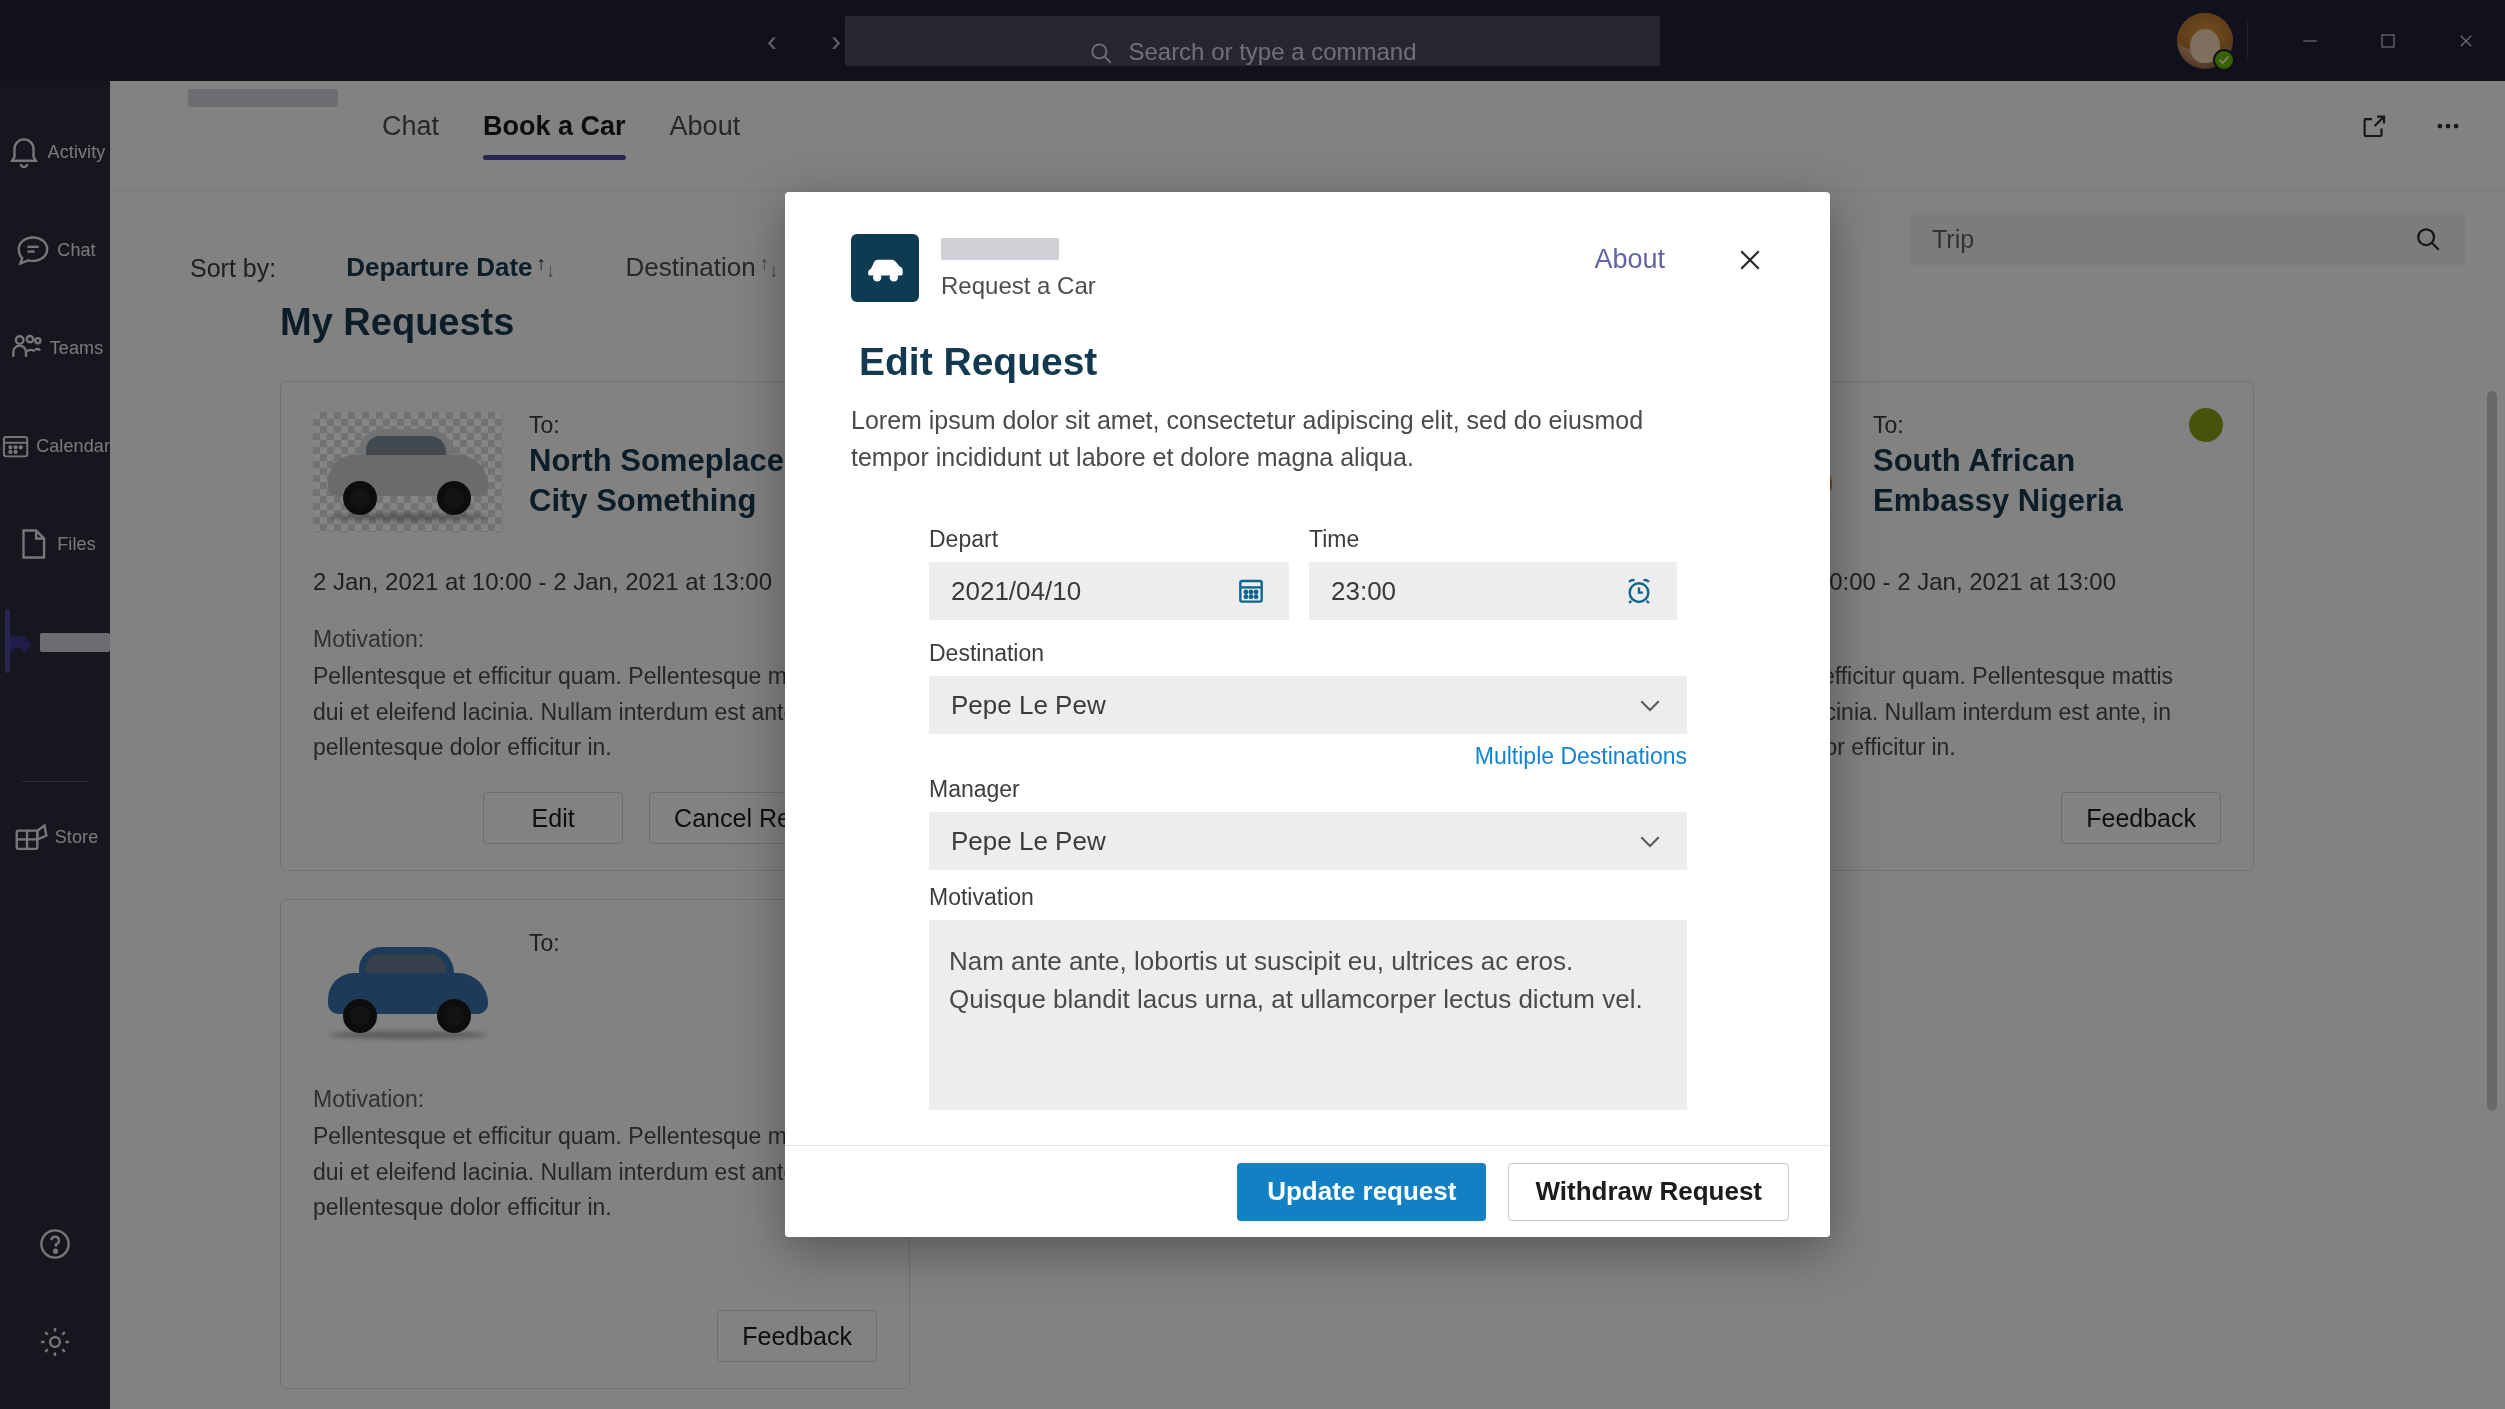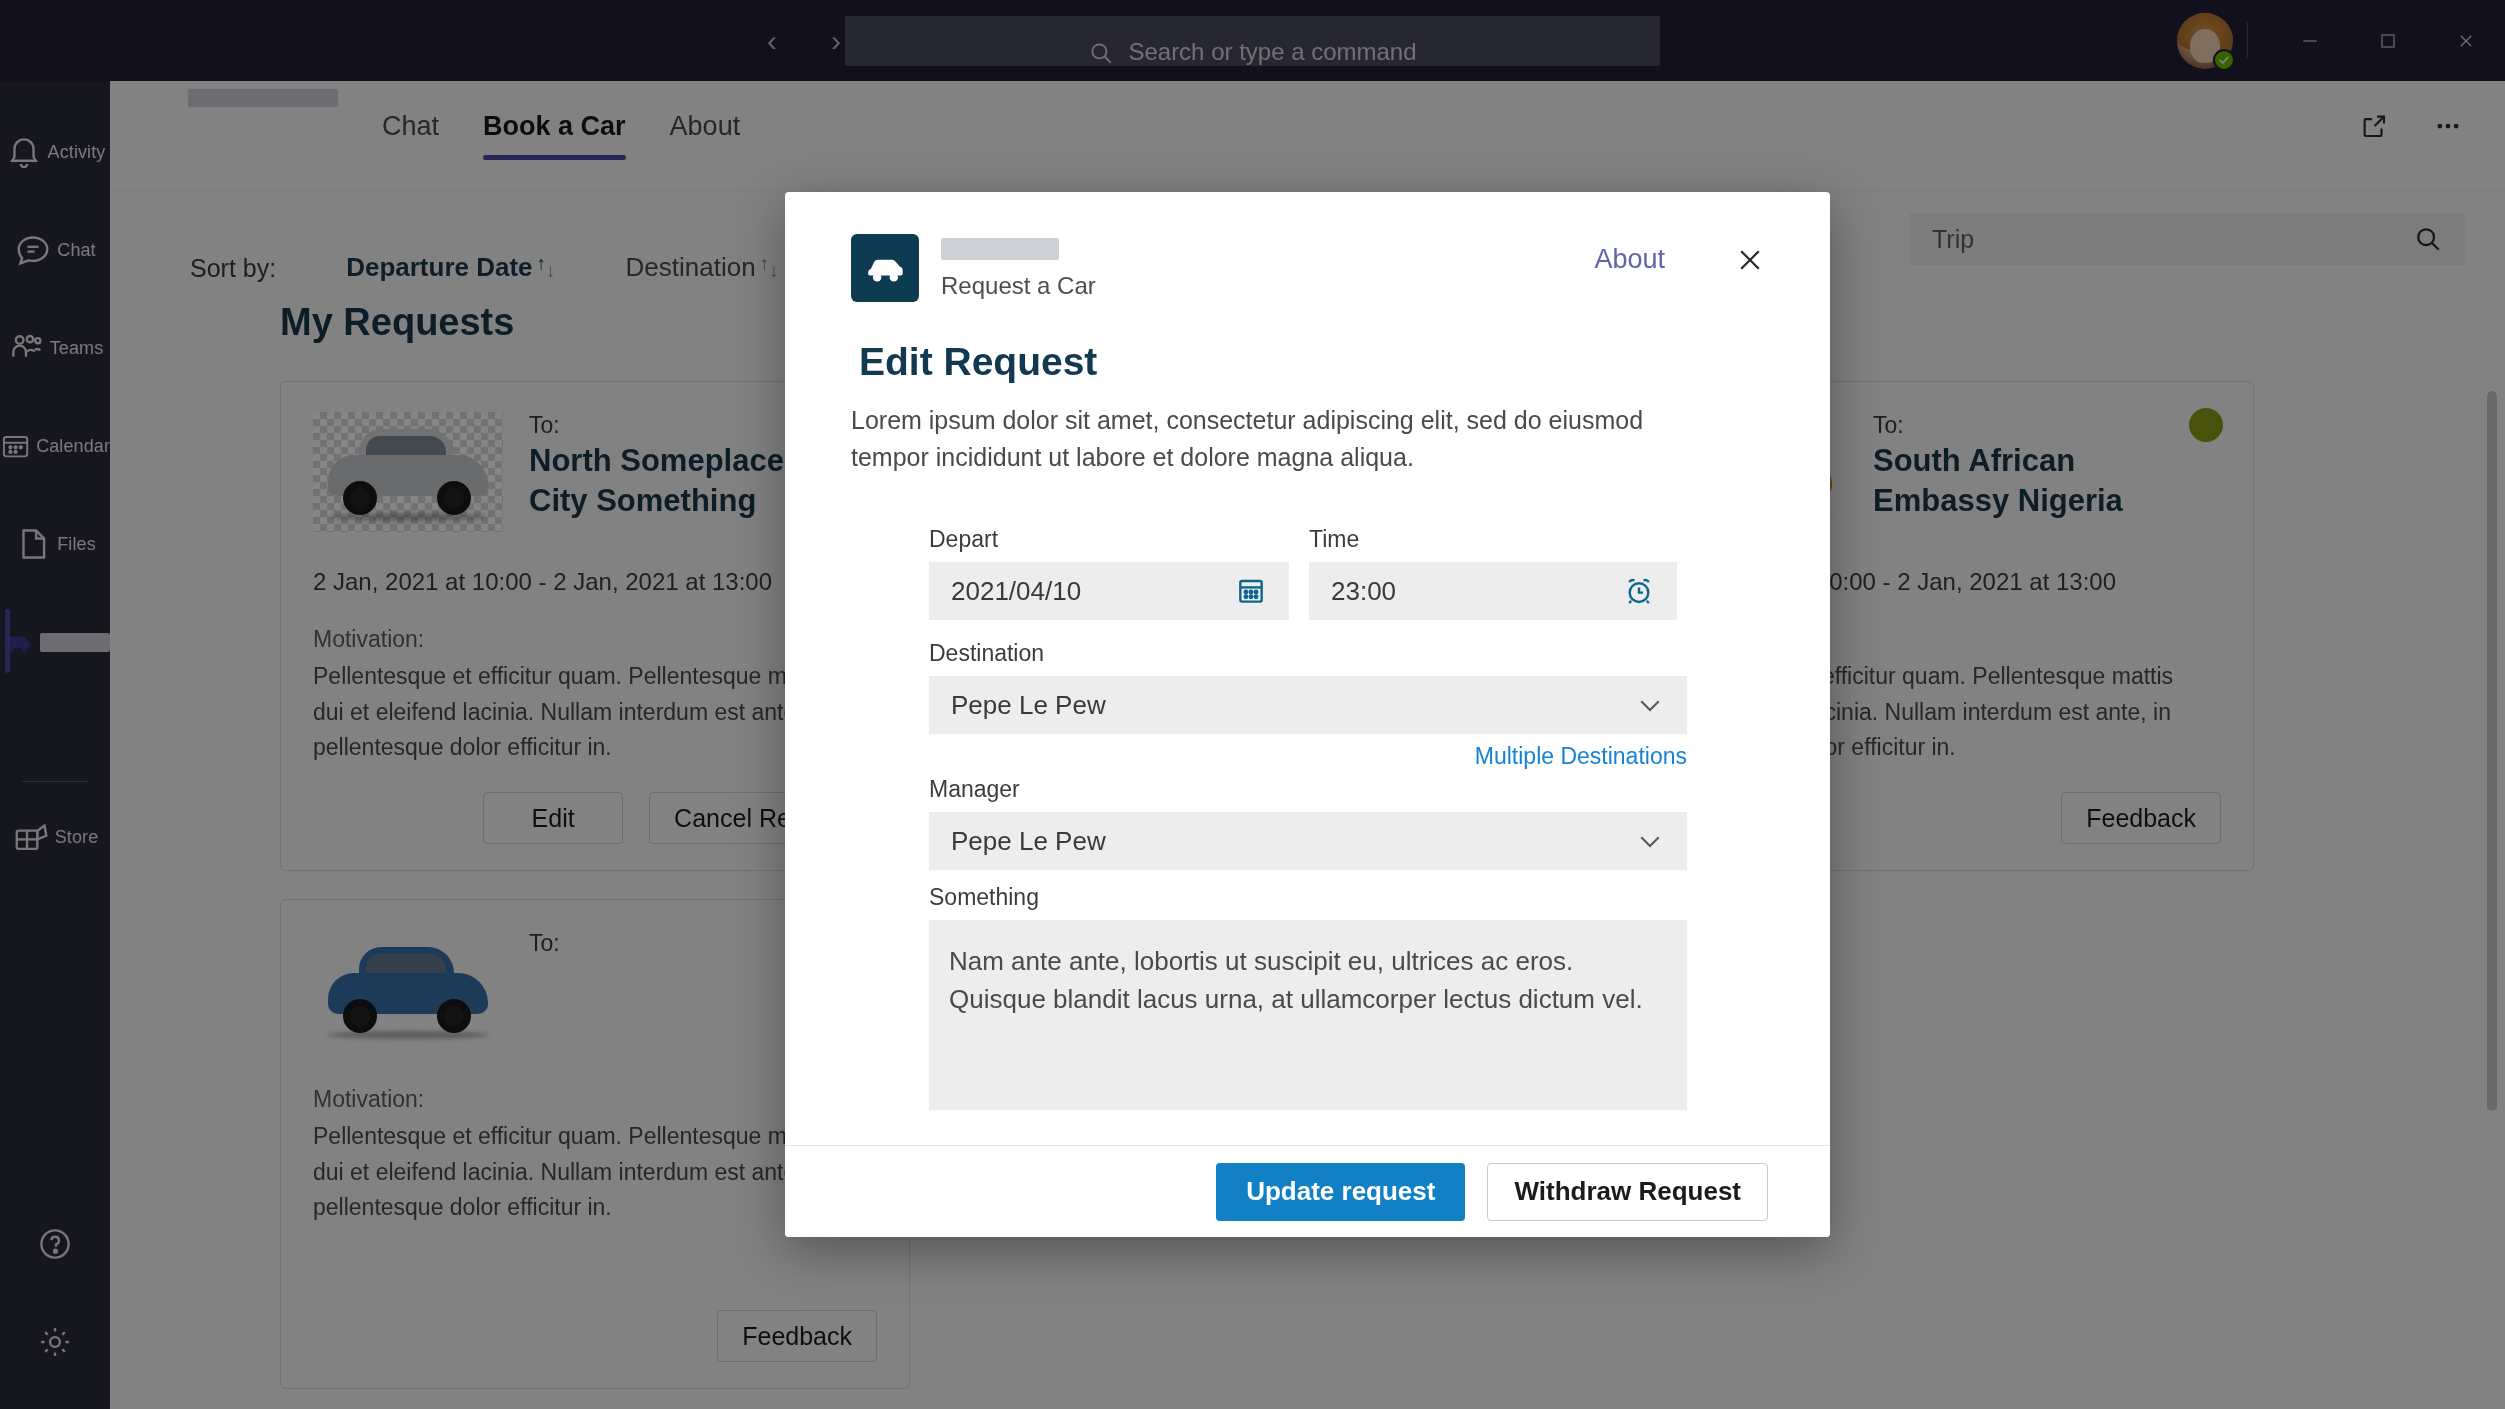--- a/index.html
+++ b/index.html
@@ -209,21 +209,21 @@
   .w-full { width: 758px; }
   .multi-link { width: 758px; text-align: right; margin-top: 9px; font-size: 23px; color: #1583d4; cursor: pointer; }
   .gap-sm { margin-top: 14px; }
   .ftext {
     width: 758px; height: 190px; background: #ededed; padding: 22px 20px;
     font-size: 26px; color: #4a4a4a; line-height: 1.48; cursor: text;
     border: none; resize: none; font-family: inherit; overflow: hidden;
   }
   .dlg-foot {
     height: 92px; border-top: 1px solid #e3e3e3; display: flex; align-items: center;
-    justify-content: flex-end; gap: 22px; padding-right: 62px; background: #fff;
+    justify-content: flex-end; gap: 22px; padding-right: 41px; background: #fff;
   }
   .btn-primary {
     background: #1280c4; color: #fff; border: none; border-radius: 4px;
     height: 58px; padding: 0 30px; font-size: 26px; cursor: pointer; font-weight: bold;
     font-family: inherit;
   }
   .btn-secondary {
     background: #fff; color: #1b1b1b; border: 1px solid #c8c8c8; border-radius: 4px;
     height: 58px; padding: 0 26px; font-size: 26px; cursor: pointer; font-weight: bold;
     font-family: inherit;
@@ -601,21 +601,21 @@
           <div class="flabel">Manager</div>
           <div class="fctl sel w-full">
             <span class="val">Pepe Le Pew</span>
             <svg class="chev" viewBox="0 0 24 24" fill="none" stroke="currentColor" stroke-width="1.7">
               <polyline points="5,9 12,16 19,9"></polyline>
             </svg>
           </div>
         </div>
 
         <div class="fgroup gap-sm">
-          <div class="flabel">Something</div>
+          <div class="flabel">Motivation</div>
           <div class="ftext">Nam ante ante, lobortis ut suscipit eu, ultrices ac eros. Quisque blandit lacus urna, at ullamcorper lectus dictum vel.</div>
         </div>
       </div>
     </div>
 
     <div class="dlg-foot">
       <button class="btn-primary">Update request</button>
       <button class="btn-secondary">Withdraw Request</button>
     </div>
 

